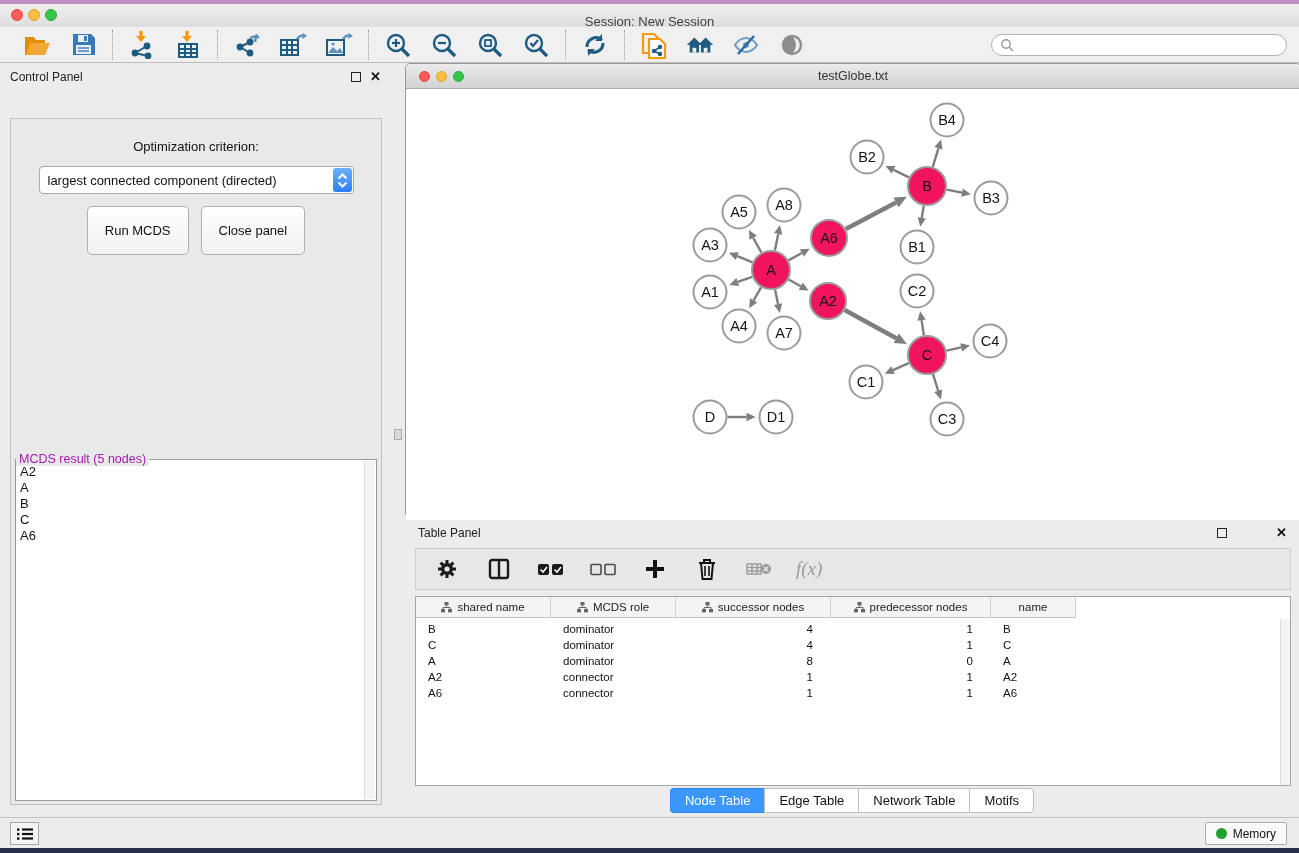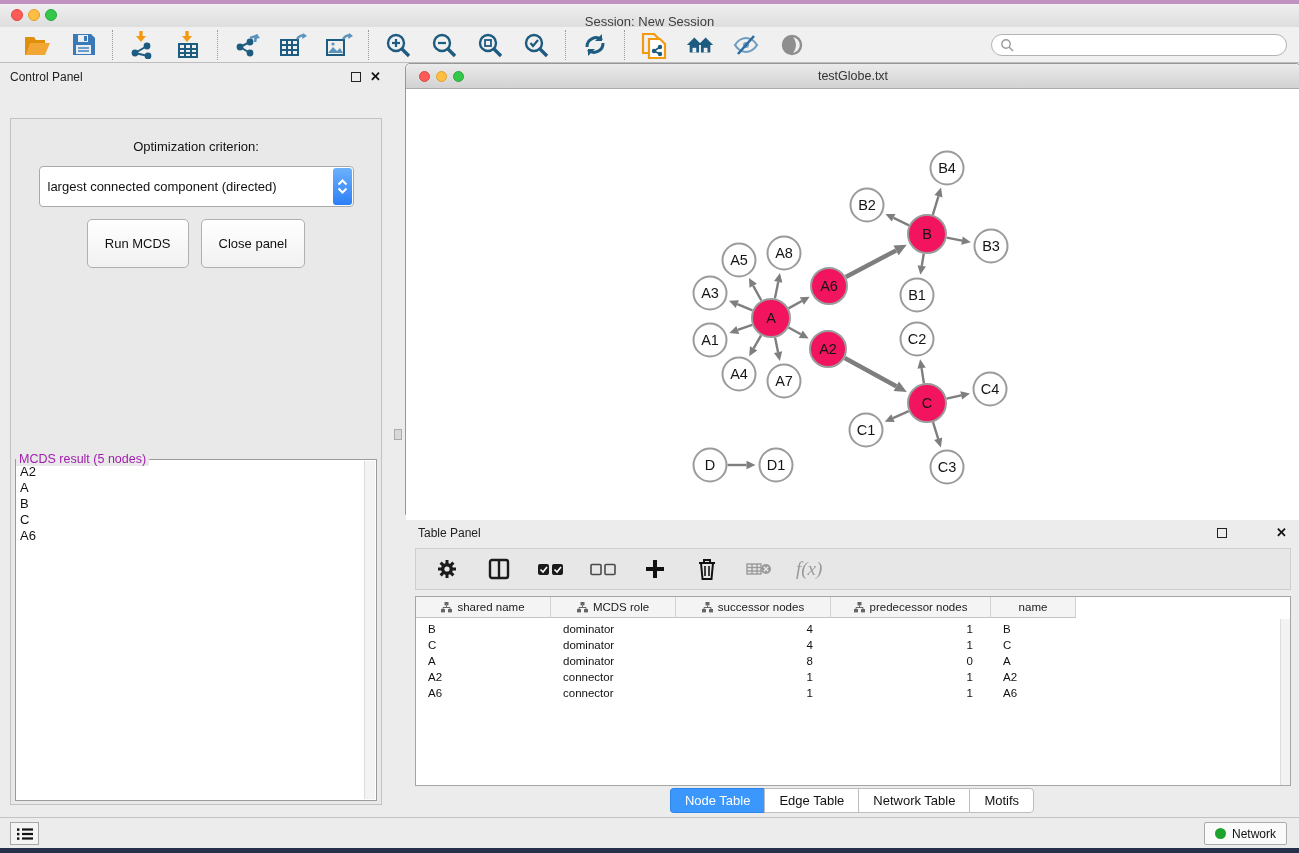--- a/index.html
+++ b/index.html
@@ -34,21 +34,21 @@
   .mini-close { font-size:13px; font-weight:bold; color:#111; line-height:10px; }
   .cp-tabs { position:absolute; top:32px; left:0; right:0; display:flex; justify-content:center; z-index:2; }
   .tab { border:1px solid #bdbdbd; border-right-width:0; background:#fff; color:#111;
     padding:4px 14px; font-size:13px; }
   .tab:first-child { border-radius:4px 0 0 4px; }
   .tab:last-child { border-right-width:1px; border-radius:0 4px 4px 0; }
   .tab.active { background:#3b97fb; border-color:#2f86ea; color:#fff; }
   .cp-body { position:absolute; top:55px; left:10px; right:9px; bottom:12px;
     border:1px solid #c2c2c2; background:#e9e9e9; }
   .opt-label { text-align:center; margin-top:20px; font-size:13px; color:#111; }
-  .selectbox { margin:12px auto 0 auto; width:315px; height:41px; background:#fff;
+  .selectbox { margin:12px auto 0 auto; width:315px; height:28px; background:#fff;
     border:1px solid #a9a9a9; border-radius:4px; display:flex; align-items:center; overflow:hidden; }
   .selectbox .val { flex:1; font-size:13px; padding-left:8px; color:#111; white-space:nowrap; }
   .stepper { width:19px; align-self:stretch; background:linear-gradient(#6cb1fc,#2d7ff7);
     border-radius:3px; margin:1px; display:flex; flex-direction:column; align-items:center; justify-content:center; gap:1px; }
   .btn-row { display:flex; justify-content:center; gap:12px; margin-top:12px; }
   .btn { border:1px solid #b0b0b0; background:linear-gradient(#ffffff,#f1f1f1); border-radius:5px;
     font-size:13px; color:#111; padding:16px 17px; }
   .result-box { position:absolute; left:4px; right:4px; top:340px; bottom:3px;
     border:1px solid #9b9b9b; background:#fff; }
   .result-legend { position:absolute; top:-8px; left:0; background:#e9e9e9; padding:0 3px;
@@ -69,21 +69,21 @@
   
   .net-window { position:absolute; left:405px; top:63px; width:896px; height:452px;
     background:#fff; border:1px solid #979797; border-radius:5px 5px 0 0; }
   .net-titlebar { position:relative; height:25px; background:linear-gradient(#ebebeb,#d2d2d2);
     border-bottom:1px solid #ababab; border-radius:5px 5px 0 0;
     display:flex; align-items:center; justify-content:center; font-size:12.5px; color:#333; }
   .ntl { position:absolute; top:7px; width:11px; height:11px; border-radius:50%; }
   .ntl.r { left:13px; background:#fc5b57; border:1px solid #e04640; }
   .ntl.y { left:30px; background:#fdbe41; border:1px solid #dfa134; }
   .ntl.g { left:47px; background:#34c84a; border:1px solid #2aa83c; }
-  .net-canvas { position:relative; width:894px; height:548px; background:#fff;margin-top:48px; }
+  .net-canvas { position:relative; width:894px; height:548px; background:#fff; }
   .resize-grip { position:absolute; right:1px; bottom:1px; }
 
   
   .table-panel { position:absolute; left:405px; top:520px; width:894px; height:297px; background:#ececec; }
   .tp-head { display:flex; align-items:center; padding:6px 12px 2px 13px; font-size:12px; color:#222;gap:40px; }
   .tp-toolbar { position:absolute; left:10px; right:8px; top:28px; height:42px;
     background:#e7e7e7; border:1px solid #cecece; display:flex; align-items:center; gap:22px; padding-left:16px; }
   .fx { font-family:"Liberation Serif", serif; font-style:italic; font-size:19px; color:#9a9a9a; }
   .dtable { position:absolute; left:10px; right:8px; top:76px; height:190px; background:#fff;
     border:1px solid #a5a5a5; overflow:hidden; }
@@ -617,17 +617,17 @@
           </g>
           <g fill="#111">
             <rect x="0" y="1.4" width="2.4" height="2.4"></rect>
             <rect x="0" y="5.9" width="2.4" height="2.4"></rect>
             <rect x="0" y="10.4" width="2.4" height="2.4"></rect>
           </g>
         </svg>
     </div>
     <div class="mem-btn">
       <span class="mem-dot"></span>
-      <span>Network</span>
+      <span>Memory</span>
     </div>
   </div>
   <div class="wall-bottom"></div>
 </div>
 
 </body></html>

